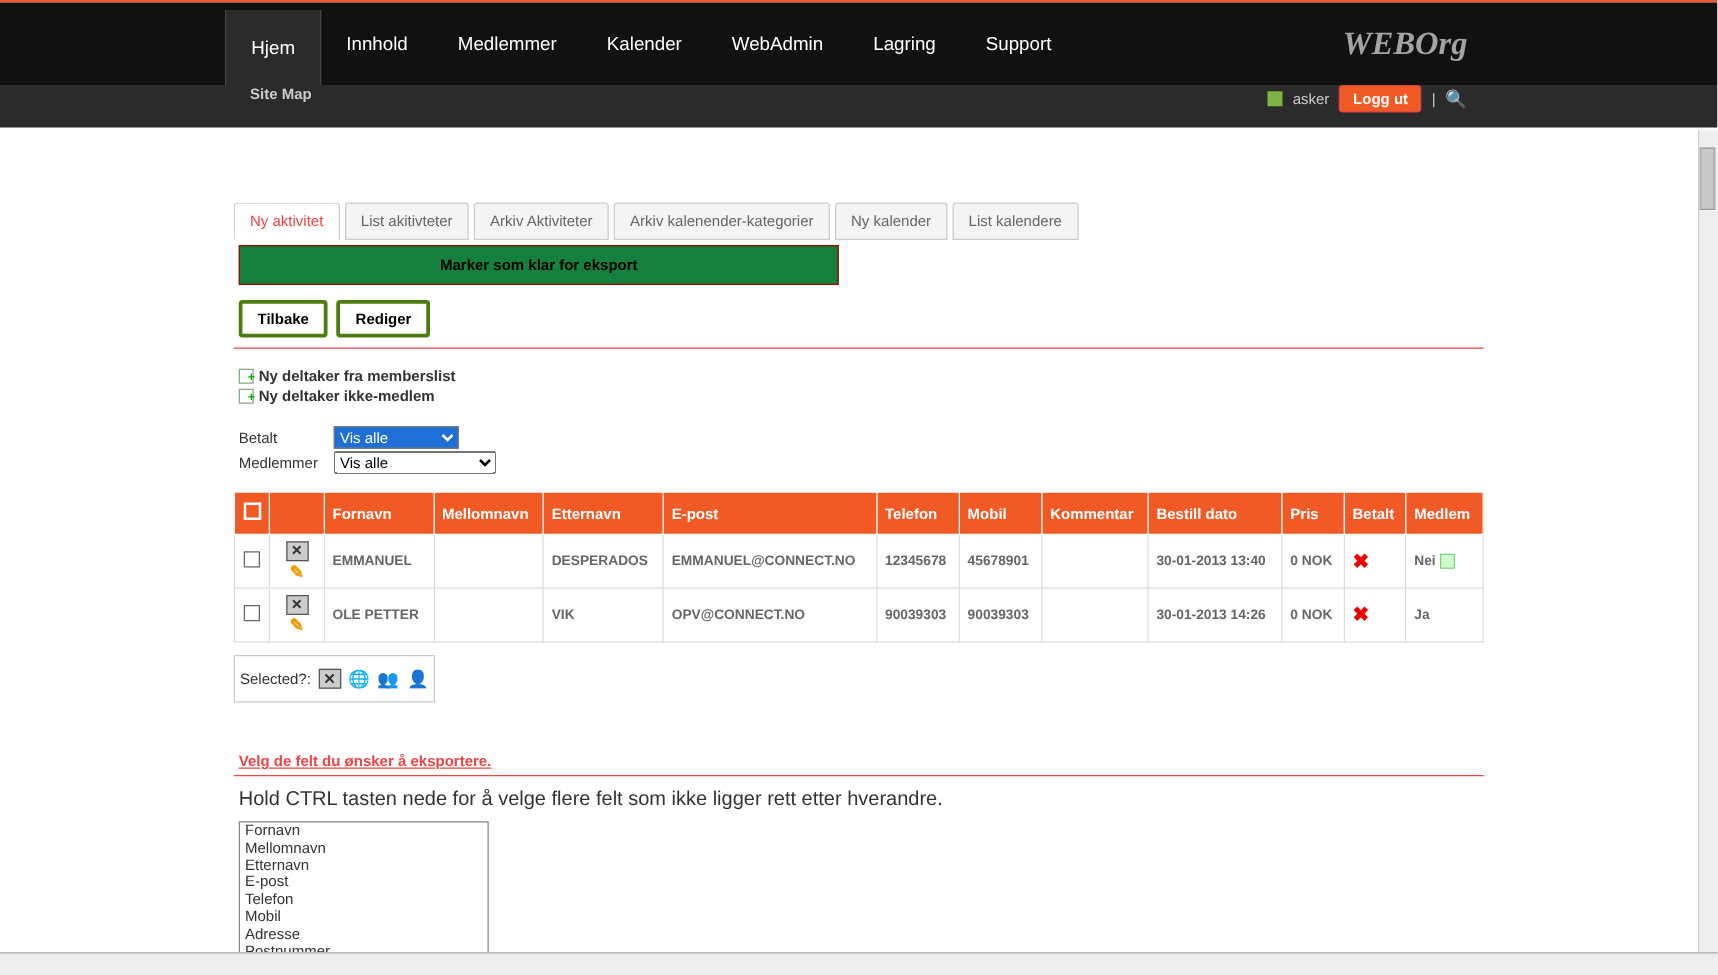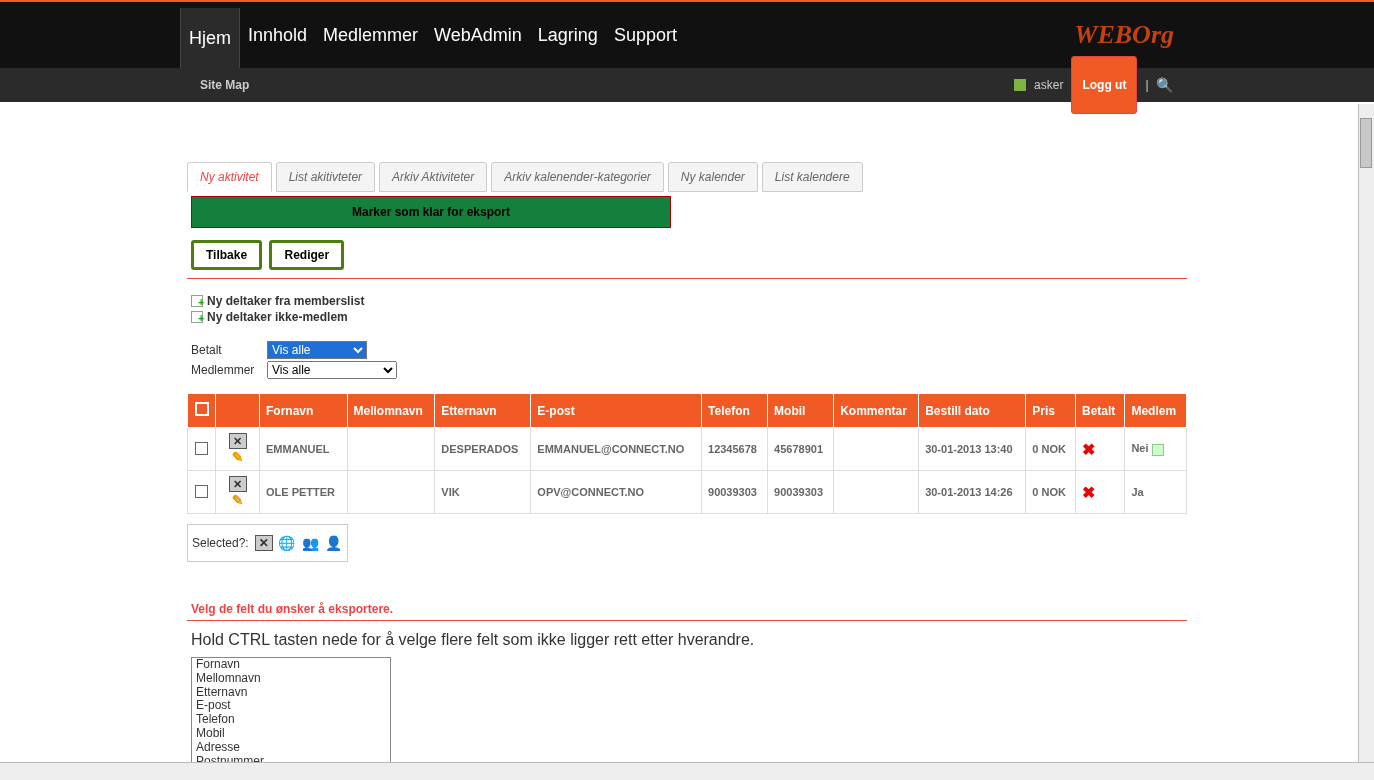--- a/index.html
+++ b/index.html
@@ -1,29 +1,29 @@
 <!DOCTYPE html>
 <html><head>
 <meta charset="utf-8">
 <style>
 * { margin: 0; padding: 0; box-sizing: border-box; }
 body { font-family: Arial, Helvetica, sans-serif; font-size: 12px; background: #fff; color: #333; }
 .topbar { height: 2px; background: #f15a24; }
 .nav-main { background: #111; display: flex; align-items: stretch; padding-left: 180px; height: 66px; }
-.nav-main .tab { color: #fff; padding: 0 8px; display: flex; align-items: center; font-size: 18px; cursor: pointer; position: relative; }
+.nav-main .tab { color: #fff; padding: 0 20px; display: flex; align-items: center; font-size: 15px; cursor: pointer; position: relative; }
 .nav-main .tab.active { background: #2b2b2b; border: 1px solid #444; border-top: none; border-bottom: none; margin-top: 6px; }
-.nav-main .logo { margin-left: auto; margin-right: 200px; display: flex; align-items: center; color: #c2410c; font-size: 26px; font-weight: bold; font-style: italic; font-family: 'Comic Sans MS', cursive; }
-.nav-sub { background: #2b2b2b; height: 34px; display: flex; align-items: center; padding-left: 200px; padding-right: 200px; color: #ccc; font-size: 12px; }
+.nav-main .logo { margin-left: auto; margin-right: 200px; display: flex; align-items: center; color: #a3a3a3; font-size: 26px; font-weight: bold; font-style: italic; font-family: 'Comic Sans MS', cursive; }
+.nav-sub { background: #2b2b2b; height: 34px; display: flex; align-items: flex-start; padding-left: 200px; padding-right: 200px; color: #ccc; font-size: 12px; }
 .nav-sub .sub-item { cursor: pointer; font-weight: bold; }
 .nav-sub .right { margin-left: auto; display: flex; align-items: center; gap: 8px; }
 .user-icon { width: 12px; height: 12px; background: #7cb342; display: inline-block; }
-.nav-sub .logout-btn { background: #f15a24; color: #fff; border: 1px solid #d44; padding: 21px 10px; border-radius: 3px; font-size: 12px; cursor: pointer; font-weight: bold; }
+.nav-sub .logout-btn { background: #f15a24; color: #fff; border: 1px solid #d44; padding: 3px 10px; border-radius: 3px; font-size: 12px; cursor: pointer; font-weight: bold; }
 .nav-sub .search-icon { color: #8cf; font-size: 14px; cursor: pointer; }
 .content-wrap { max-width: 1020px; margin: 0 auto; padding: 60px 10px 20px; }
-.tabs-row { display: flex; gap: 4px; margin-bottom: 0; font-style: italic; }
+.tabs-row { display: flex; gap: 4px; margin-bottom: 0; }
 .tabs-row .ctab { border: 1px solid #ccc; background: #f4f4f4; padding: 7px 12px; font-size: 12px; color: #666; cursor: pointer; border-radius: 3px 3px 0 0; }
 .tabs-row .ctab.active { background: #fff; color: #e44; border-bottom: 1px solid #fff; }
 .red-banner { background: #15803d; color: #000; font-weight: bold; text-align: center; padding: 8px; margin: 4px; border: 1px solid #a00; width: 480px; }
 .btn-row { padding: 8px 4px; border-bottom: 1px solid #e44; }
 .btn { border: 3px solid #4d7c0f; background: #fff; padding: 5px 12px; border-radius: 3px; font-size: 12px; cursor: pointer; font-weight: bold; margin-right: 4px; }
 .links-block { padding: 14px 4px 8px; font-weight: bold; }
 .links-block .plink { display: flex; align-items: center; gap: 4px; cursor: pointer; font-size: 12px; color: #333; padding: 1px 0; }
 .plink-icon { width: 12px; height: 12px; background: #fff; border: 1px solid #8a8; display: inline-block; position: relative; }
 .plink-icon::after { content: '+'; color: #0a0; font-size: 10px; position: absolute; right: -2px; bottom: -2px; font-weight: bold; }
 .filters { padding: 8px 4px; }
@@ -40,37 +40,38 @@
 .cb-header { width: 14px; height: 14px; border: 2px solid #fff; display: inline-block; }
 .cb-row { width: 13px; height: 13px; border: 1px solid #666; display: inline-block; }
 .del-btn { width: 18px; height: 16px; background: #ccc; border: 1px solid #555; display: inline-block; text-align: center; line-height: 14px; font-weight: bold; color: #333; cursor: pointer; }
 .edit-icon { color: #e90; cursor: pointer; font-size: 14px; }
 .x-icon { color: #e00; font-size: 16px; font-weight: bold; cursor: pointer; }
 .add-mem-icon { width: 12px; height: 12px; background: #cfc; border: 1px solid #8c8; display: inline-block; vertical-align: middle; }
 .selected-row { padding: 10px 4px; margin-top: 10px; border: 1px solid #ccc; display: inline-flex; align-items: center; gap: 6px; }
 .globe-icon { color: #0a8; font-size: 14px; cursor: pointer; }
 .people-icon { color: #e80; font-size: 14px; cursor: pointer; }
 .people-blue { color: #06c; font-size: 14px; cursor: pointer; }
-.export-header { color: #e44; font-weight: bold; padding: 20px 4px 4px; border-bottom: 1px solid #e44; margin-top: 20px; }
+.export-header { color: #e44; font-weight: bold; padding: 20px 4px 4px; border-bottom: 1px solid #e44; margin-top: 20px; text-decoration: underline; }
 .export-note { padding: 10px 4px 4px; font-size: 16px; }
 .field-list { border: 1px solid #888; width: 200px; height: 160px; overflow: auto; margin: 4px; }
 .field-list .fitem { padding: 0 4px; font-size: 12px; line-height: 1.15; cursor: pointer; }
 .scroll-overlay { position: fixed; right: 0; top: 104px; bottom: 18px; width: 16px; background: #eee; border-left: 1px solid #bbb; }
 .scroll-grip { position: absolute; top: 14px; right: 2px; width: 12px; height: 50px; background: #c8c8c8; border: 1px solid #999; }
 .hscroll { position: fixed; bottom: 0; left: 0; right: 0; height: 18px; background: #eee; border-top: 1px solid #bbb; }
 </style>
 </head>
 <body>
 
 <div class="topbar"></div>
 
 <div class="nav-main">
   <div class="tab active">Hjem</div>
   <div class="tab">Innhold</div>
   <div class="tab">Medlemmer</div>
+  <div class="tab">Kalender</div>
   <div class="tab">WebAdmin</div>
   <div class="tab">Lagring</div>
   <div class="tab">Support</div>
   <div class="logo">WEBOrg</div>
 </div>
 
 <div class="nav-sub">
   <span class="sub-item">Site Map</span>
   <div class="right">
     <span class="user-icon"></span>

